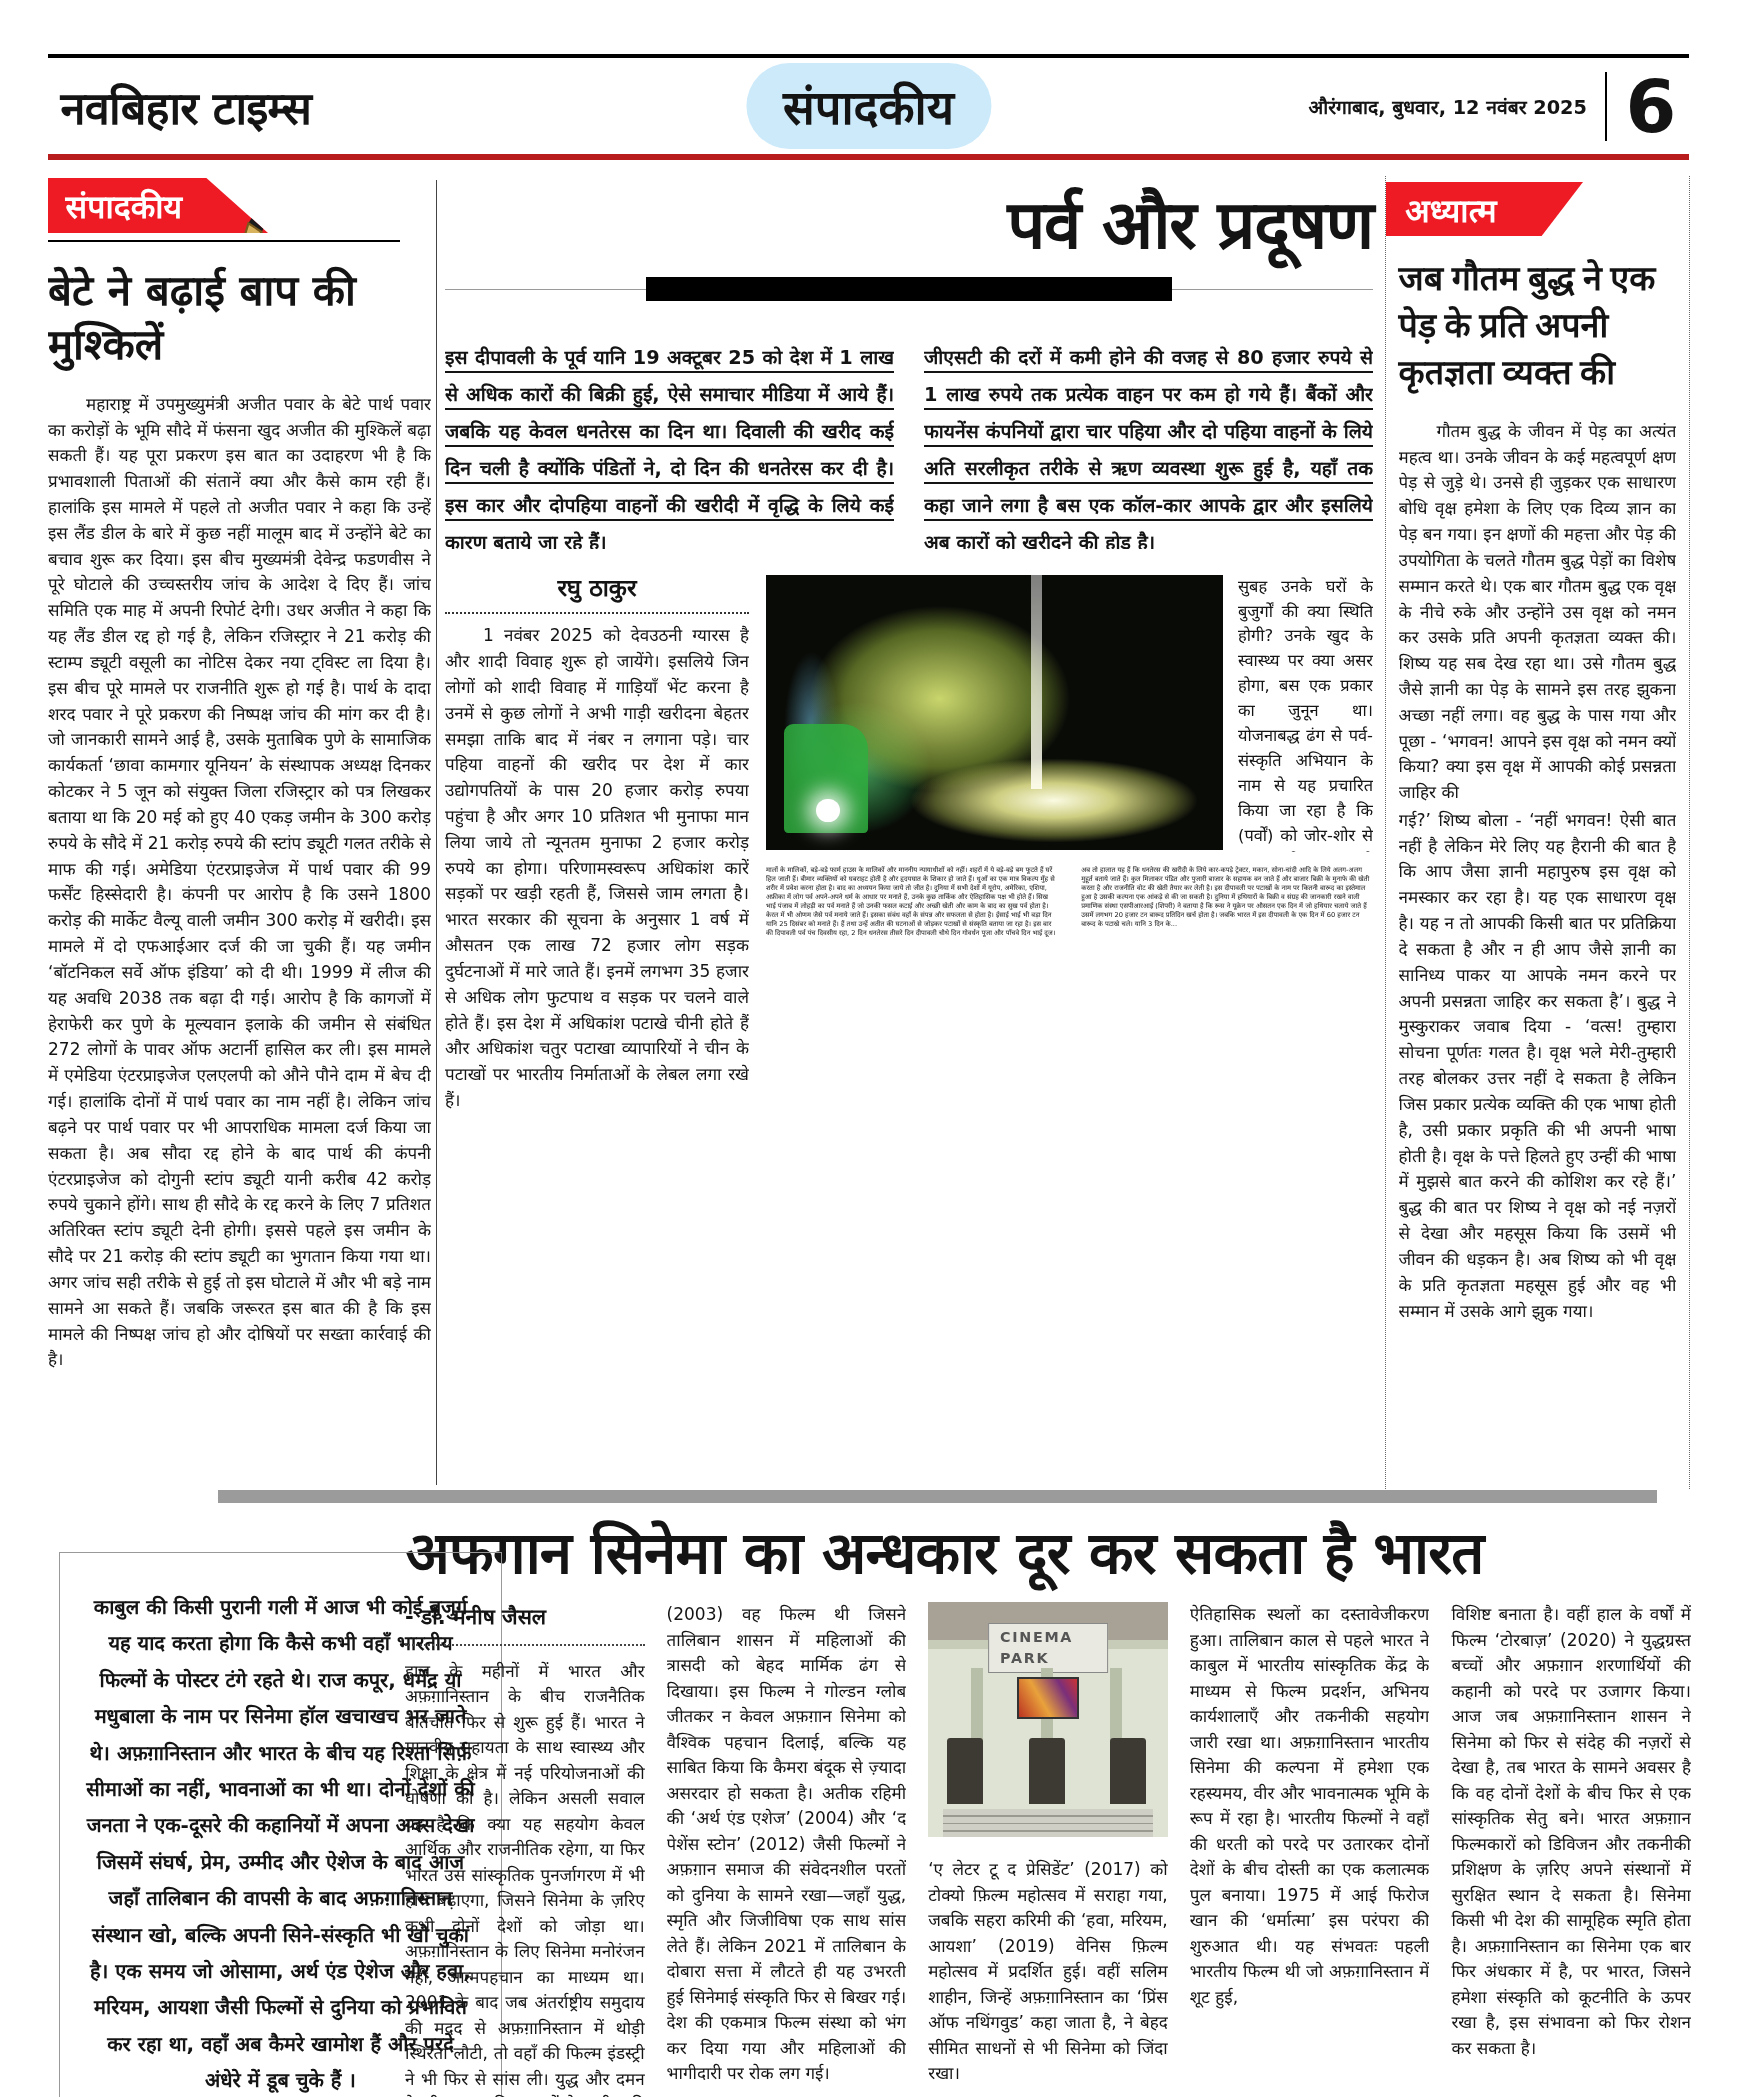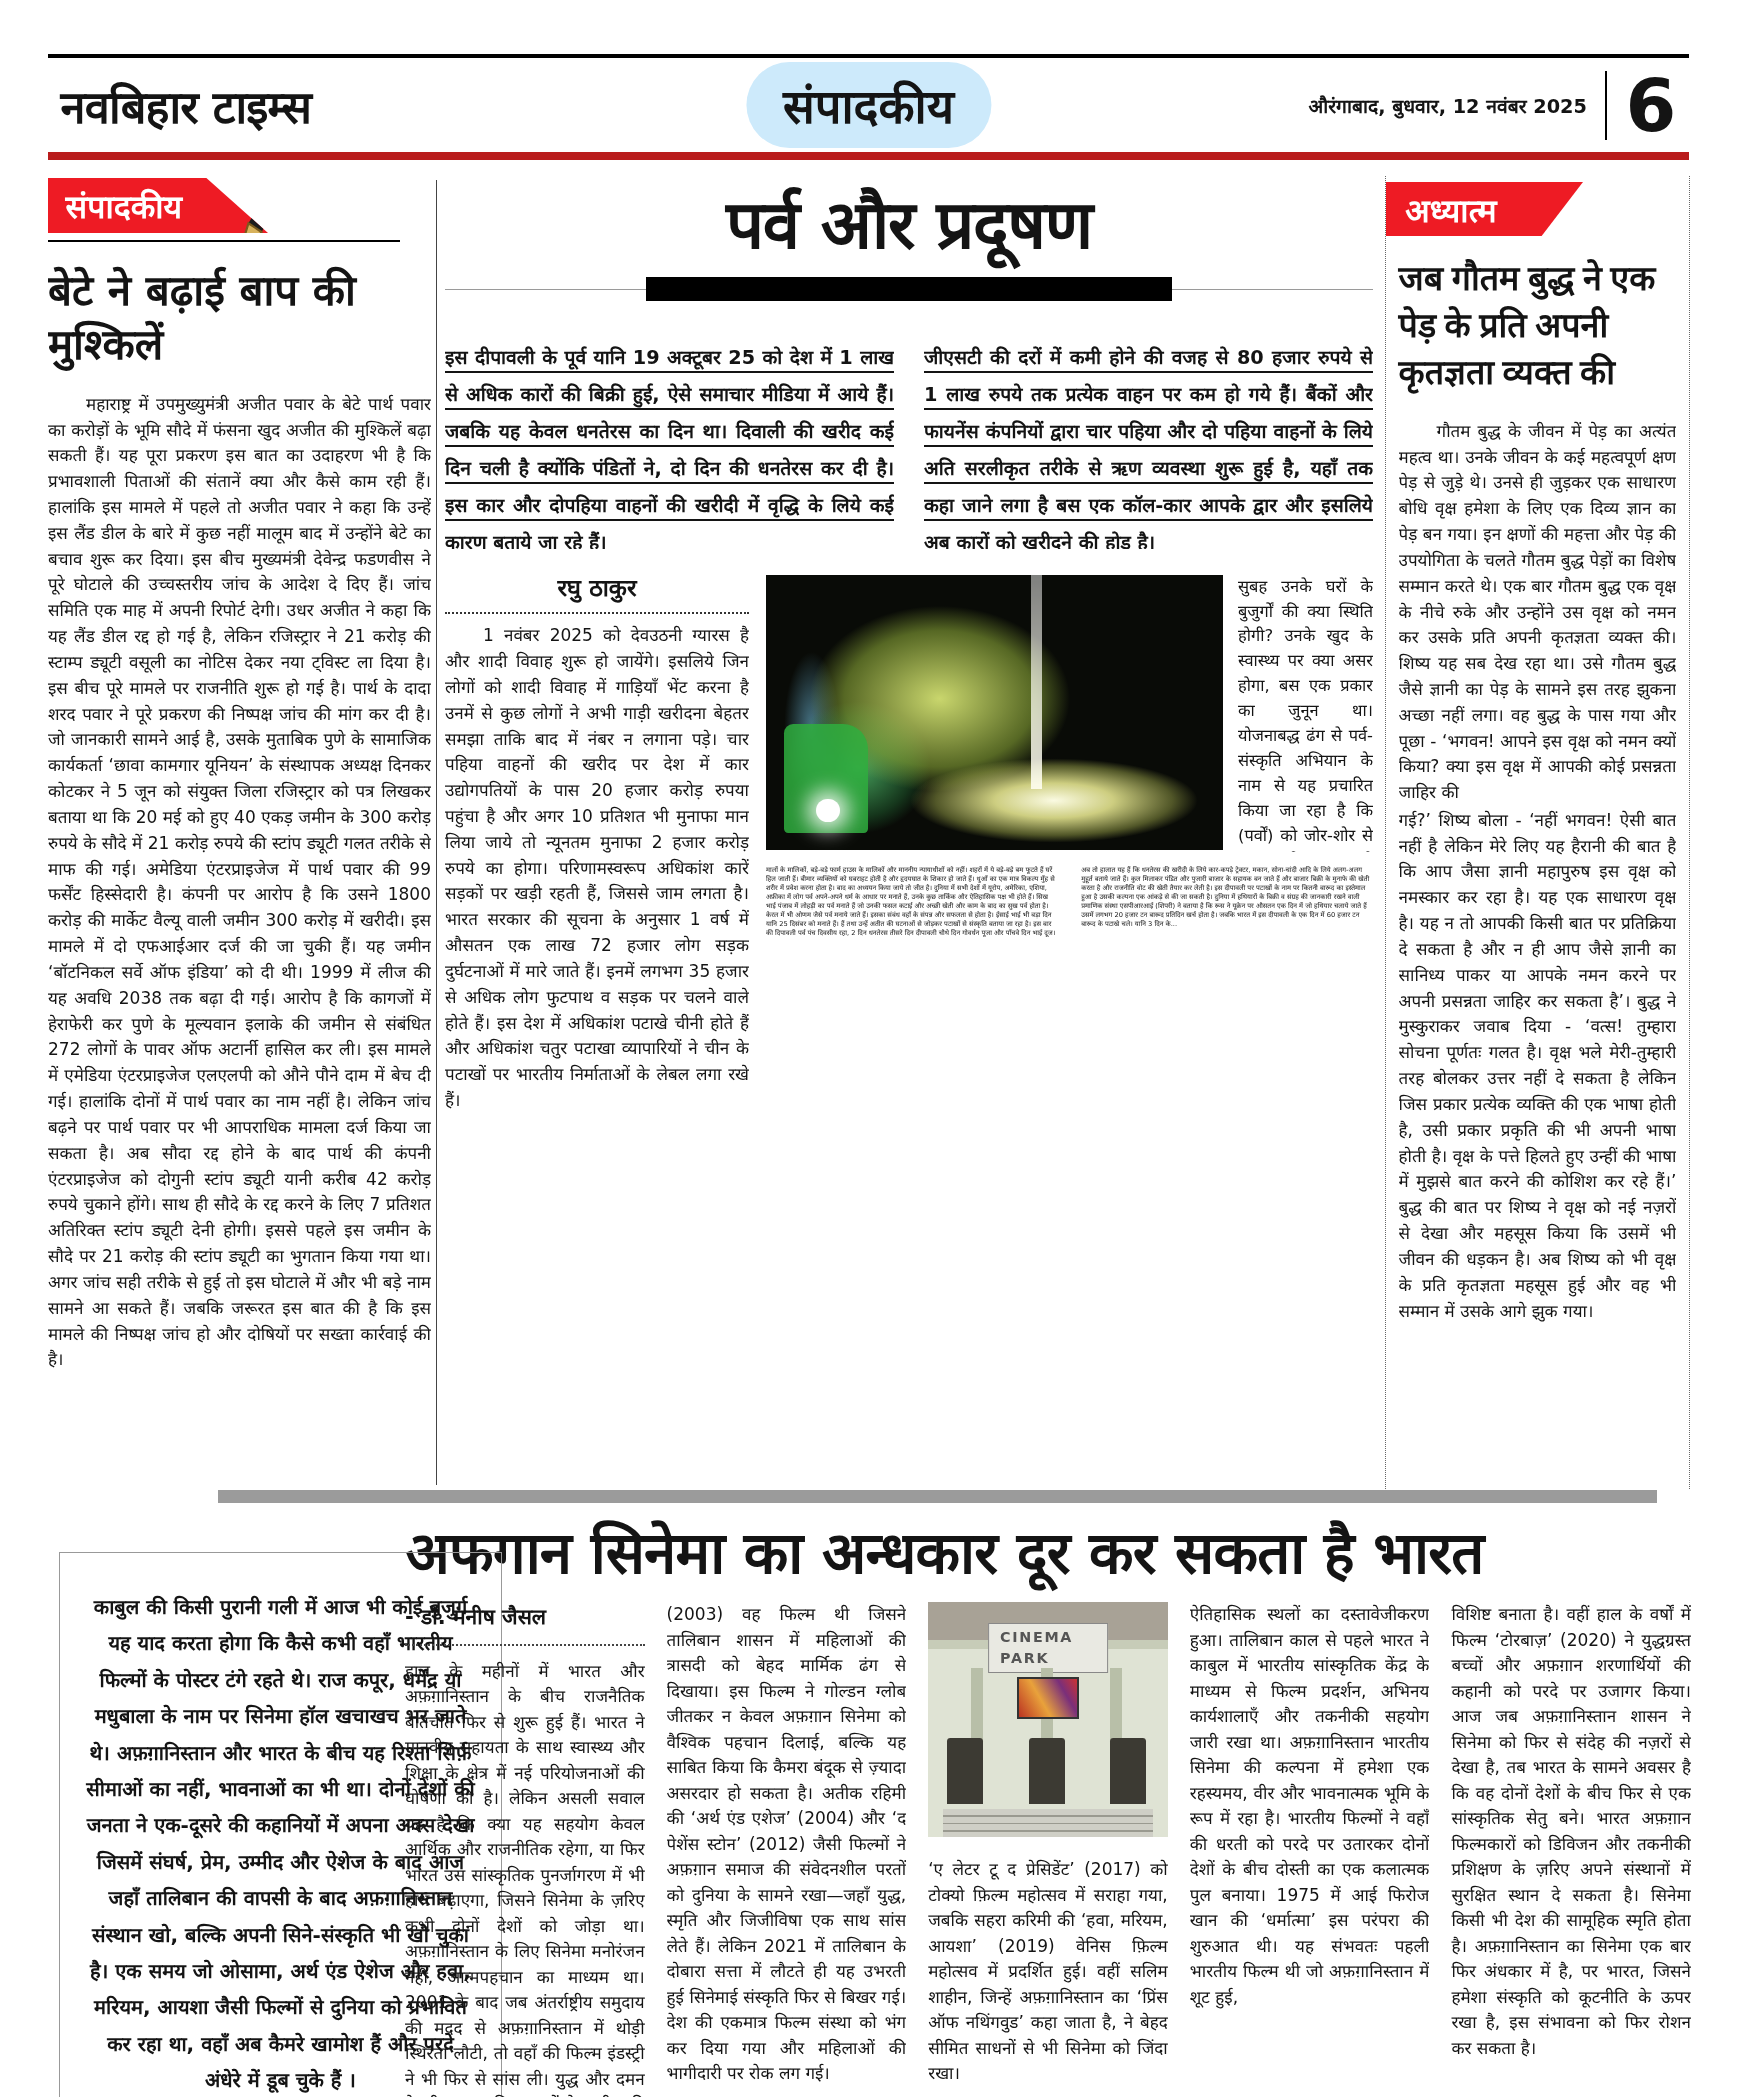--- a/index.html
+++ b/index.html
@@ -1,21 +1,21 @@
 <!DOCTYPE html>
 <html style="font-size:6.7px"><head>
 <meta charset="utf-8">
 <style>
   * { margin:0; padding:0; box-sizing:border-box; font-family:"DejaVu Sans", sans-serif; }
   html,body { background:#e9e9e9; }
   .page { position:relative; width:1738px; height:2674px; background:#ffffff; overflow:hidden; color:#141414; margin:0 auto; }
 
   
   .header { position:absolute; left:48px; top:54px; width:1641px; height:106px;
-            border-top:4.2px solid #000; border-bottom:8px solid #b91c1c;
+            border-top:4.2px solid #000; border-bottom:6px solid #b91c1c;
             display:flex; align-items:center; justify-content:space-between; padding:0 12.6px; }
   .masthead { font-size:45px; font-weight:800; letter-spacing:-0.8px; white-space:nowrap; }
   .section-tab { position:absolute; left:50%; top:50%; transform:translate(-50%,-50%);
                  background:#cdeafb; border-radius:50px; padding:11px 37px;
                  font-size:47px; font-weight:800; }
   .header-right { display:flex; align-items:center; }
   .dateline { font-size:19.3px; font-weight:700; white-space:nowrap;text-align:right; }
   .pg-divider { width:1.7px; height:69px; background:#000; margin:0 18.5px; }
   .page-number { font-size:73px; font-weight:600; line-height:1; }
 
@@ -29,21 +29,21 @@
   .leftcol-rule { position:absolute; left:436px; top:180px; width:1.3px; height:1305px; background:#444; }
   .edit-badge { width:220px; height:55px; font-size:32px; padding-left:17.6px;
                 clip-path:polygon(0 0, 72% 0, 100% 100%, 0 100%); position:relative; }
   .pen-wrap { position:absolute; left:168px; top:-31px; width:126px; height:109px; pointer-events:none; }
   .badge-rule { width:92%; height:2.5px; background:#000; margin-top:6.7px; }
   .left-headline { font-size:42px; font-weight:800; text-align:left; line-height:1.28; margin:22px 0 20px; }
   .leftcol .bodytext { height:1057px; }
 
   
   .center { position:absolute; left:445px; top:176px; width:928px; height:1313px; }
-  .main-headline { font-size:67px; font-weight:800; text-align:center; letter-spacing:-1.3px; }
+  .main-headline { font-size:67px; font-weight:800; text-align:right; letter-spacing:-1.3px; }
   .bar-row { position:relative; height:26px; margin-top:9.2px; }
   .bar-row::before { content:''; position:absolute; left:0; right:0; top:11.7px; height:1.3px; background:#9a9a9a; }
   .black-bar { position:absolute; left:50%; transform:translateX(-50%); top:0; width:526px; height:24px; background:#000; }
   .intro { display:flex; gap:30px; margin-top:36px; }
   .intro > div { flex:1; font-size:19.3px; font-weight:700; line-height:1.92; text-align:justify;
                  text-decoration:underline; text-decoration-thickness:2.1px; text-underline-offset:7.1px; overflow:hidden; height:210px; }
   .main-body { position:relative; margin-top:22px; height:952px; }
   .byline { position:absolute; left:0; top:0; width:304px; text-align:center; font-size:23.5px; font-weight:800;
             padding-bottom:9.2px; border-bottom:2.5px dotted #333; }
   .main-col1 { position:absolute; left:0; top:52px; width:304px; height:898px; }

